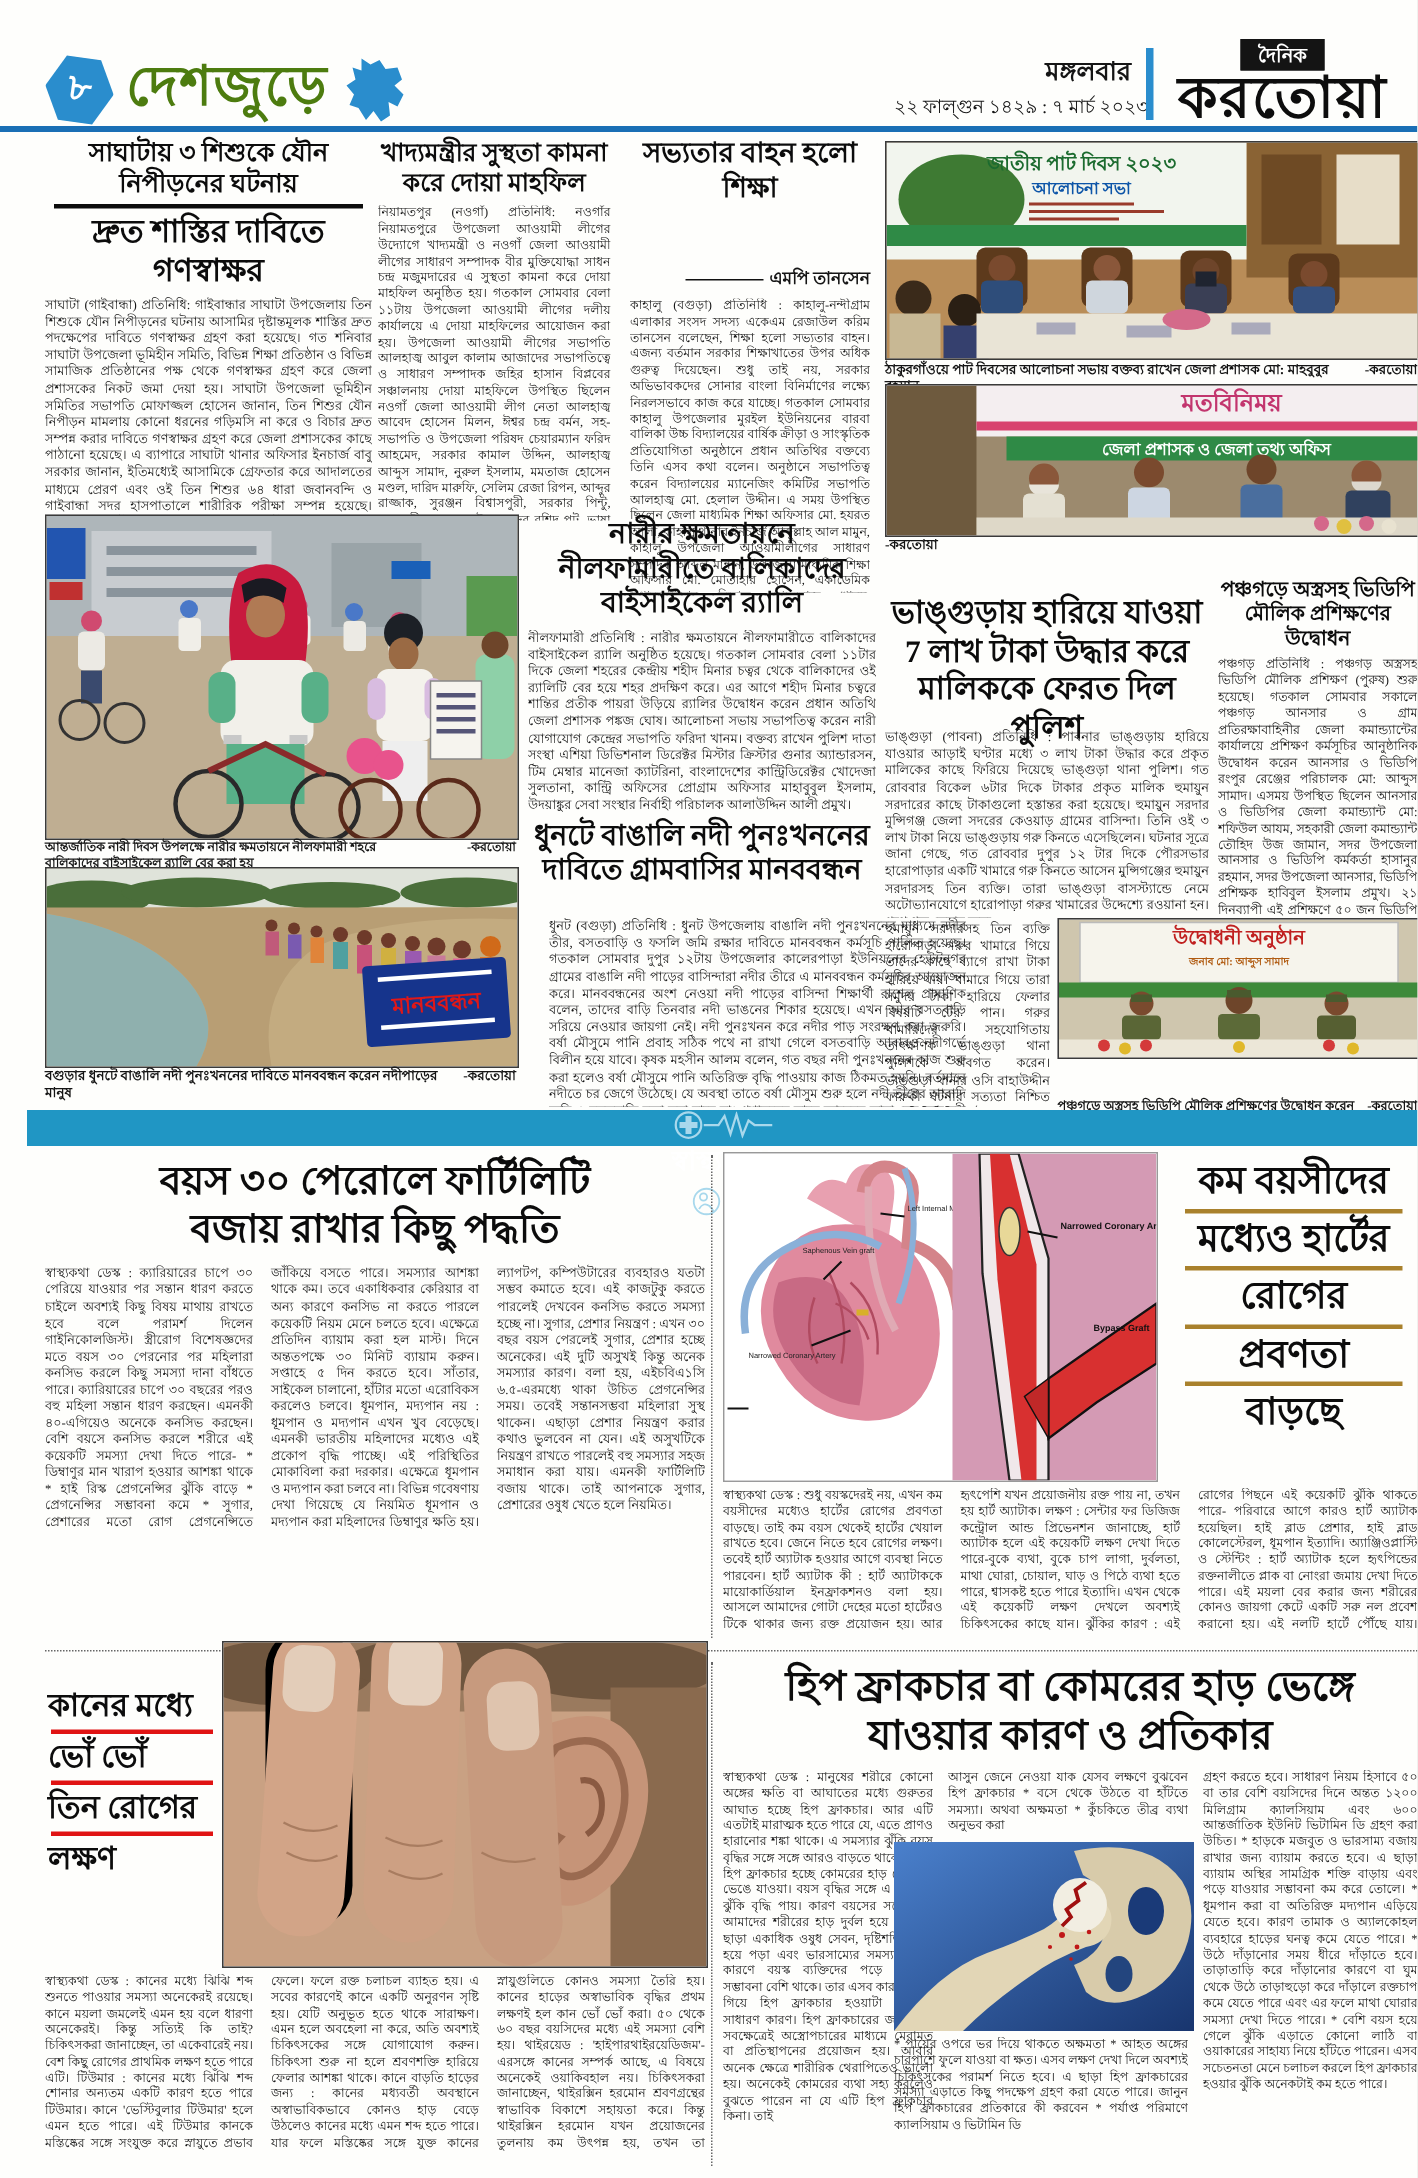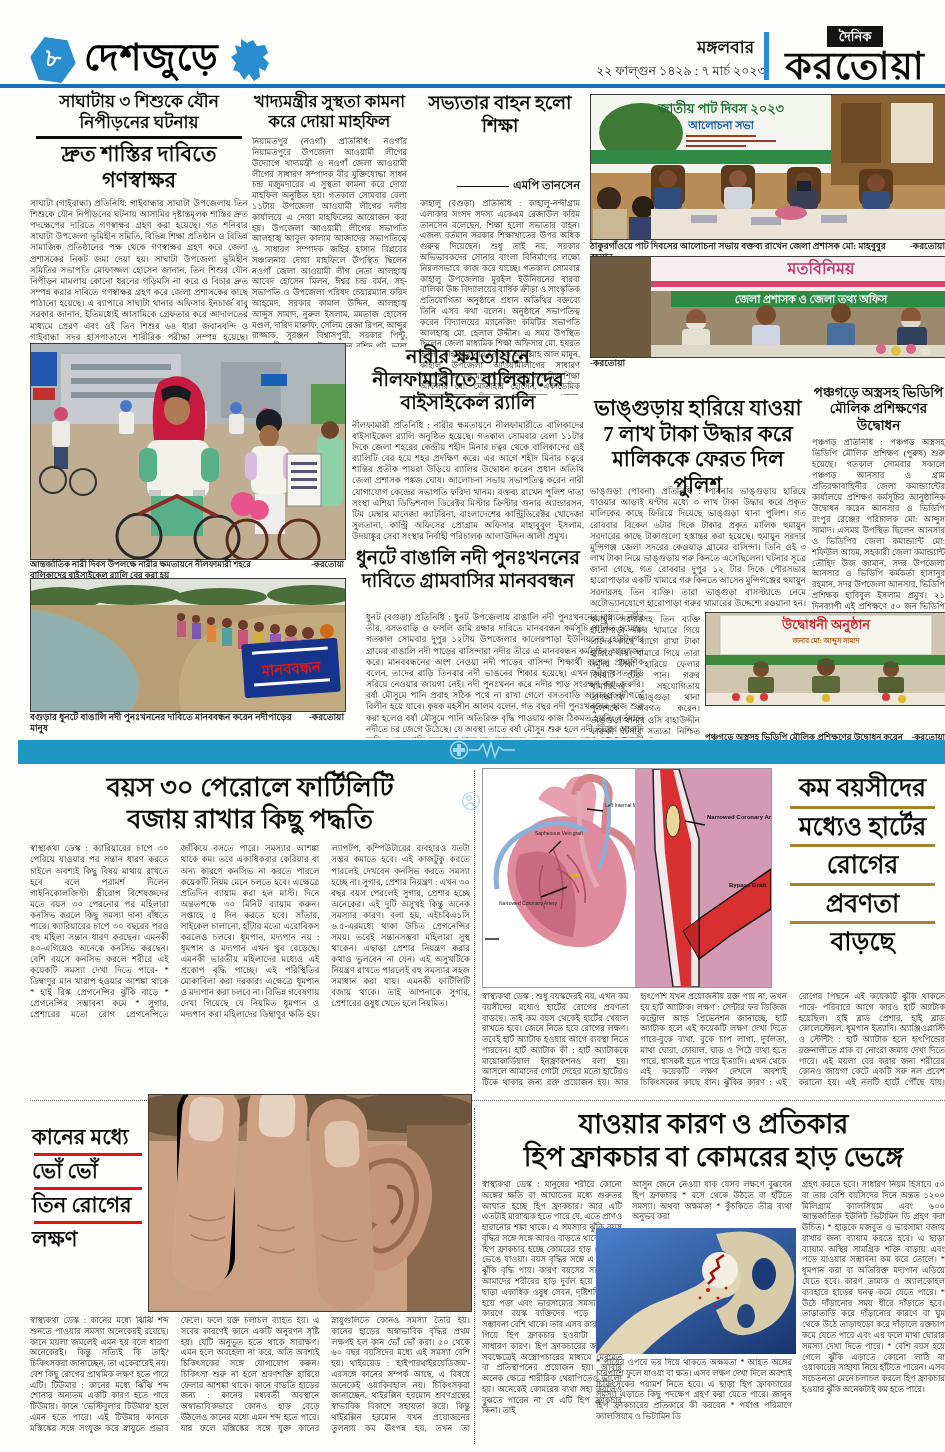--- a/index.html
+++ b/index.html
@@ -3,21 +3,21 @@
 <meta charset="utf-8">
 <style>
   html,body{margin:0;padding:0;background:#e8e8e4;}
   .page{position:relative;width:945px;height:1452px;margin:0 auto;background:#fefefc;
         font-family:"Liberation Serif",serif;color:#151515;overflow:hidden;}
   .abs{position:absolute;}
   
   .hex{width:46px;height:46px;background:#2a8dcd;display:flex;align-items:center;justify-content:center;
        clip-path:polygon(25% 3%,75% 3%,100% 50%,75% 97%,25% 97%,0 50%);transform:rotate(8deg);}
   .hex span{color:#fff;font-size:24px;font-weight:bold;}
-  .brandname{font-size:37px;font-weight:bold;color:#000000;letter-spacing:1px;}
+  .brandname{font-size:37px;font-weight:bold;color:#4d7c0f;letter-spacing:1px;}
   .daytxt{font-size:17px;font-weight:bold;text-align:right;}
   .datetxt{font-size:12.5px;text-align:right;white-space:nowrap;}
   .vbar{width:5px;height:48px;background:#2a8dcd;}
   .dainik{display:inline-block;border:2px solid #141414;background:#141414;color:#fff;
           font-size:13px;font-weight:bold;padding:0 10px;line-height:17px;}
   .kartoa{font-size:38px;font-weight:bold;color:#0d0d0d;line-height:1;letter-spacing:1px;}
   .hrule{position:absolute;left:0;width:945px;height:4px;background:#1a6fb5;}
   
   .hl{font-weight:bold;color:#0c0c0c;text-align:center;line-height:1.22;}
   .body{font-size:8.6px;line-height:1.3;text-align:justify;overflow:hidden;}
@@ -492,22 +492,22 @@
             <path d="M108 130 q20 10 38 2"></path>
             <path d="M110 152 q20 10 36 2"></path>
             <path d="M172 140 q18 10 36 4"></path>
           </g>
       </g>
     </svg>
   </div>
   <div class="abs body cols3" style="left:30px;top:1316px;width:440px;height:126px;font-size:8.3px;">স্বাস্থ্যকথা ডেস্ক : কানের মধ্যে ঝিঁঝিঁ শব্দ শুনতে পাওয়ার সমস্যা অনেকেরই রয়েছে। কানে ময়লা জমলেই এমন হয় বলে ধারণা অনেকেরই। কিন্তু সত্যিই কি তাই? চিকিৎসকরা জানাচ্ছেন, তা একেবারেই নয়। বেশ কিছু রোগের প্রাথমিক লক্ষণ হতে পারে এটি। টিউমার : কানের মধ্যে ঝিঁঝি শব্দ শোনার অন্যতম একটি কারণ হতে পারে টিউমার। কানে 'ভেস্টিবুলার টিউমার' হলে এমন হতে পারে। এই টিউমার কানকে মস্তিষ্কের সঙ্গে সংযুক্ত করে স্নায়ুতে প্রভাব ফেলে। ফলে রক্ত চলাচল ব্যাহত হয়। এ সবের কারণেই কানে একটি অনুরণন সৃষ্টি হয়। যেটি অনুভূত হতে থাকে সারাক্ষণ। এমন হলে অবহেলা না করে, অতি অবশ্যই চিকিৎসকের সঙ্গে যোগাযোগ করুন। চিকিৎসা শুরু না হলে শ্রবণশক্তি হারিয়ে ফেলার আশঙ্কা থাকে। কানে বাড়তি হাড়ের জন্য : কানের মধ্যবর্তী অবস্থানে অস্বাভাবিকভাবে কোনও হাড় বেড়ে উঠলেও কানের মধ্যে এমন শব্দ হতে পারে। যার ফলে মস্তিষ্কের সঙ্গে যুক্ত কানের স্নায়ুগুলিতে কোনও সমস্যা তৈরি হয়। কানের হাড়ের অস্বাভাবিক বৃদ্ধির প্রথম লক্ষণই হল কান ভোঁ ভোঁ করা। ৫০ থেকে ৬০ বছর বয়সিদের মধ্যে এই সমস্যা বেশি হয়। থাইরয়েড : 'হাইপারথাইরয়েডিজম'-এরসঙ্গে কানের সম্পর্ক আছে, এ বিষয়ে অনেকেই ওয়াকিবহাল নয়। চিকিৎসকরা জানাচ্ছেন, থাইরক্সিন হরমোন শ্রবণগ্রন্থের স্বাভাবিক বিকাশে সহায়তা করে। কিন্তু থাইরক্সিন হরমোন যখন প্রয়োজনের তুলনায় কম উৎপন্ন হয়, তখন তা শ্রবণক্ষমতাকেও প্রভাবিত করে। তাই থাইরয়েডের মাত্রা বাড়লে কান থেকে শব্দ শোনা যায়।</div>
 
   <div class="abs" style="left:482px;top:1108px;width:463px;">
+    <div class="hl" style="font-size:27px;">হিপ ফ্রাকচার বা কোমরের হাড় ভেঙ্গে</div>
     <div class="hl" style="font-size:27px;">যাওয়ার কারণ ও প্রতিকার</div>
-    <div class="hl" style="font-size:27px;">হিপ ফ্রাকচার বা কোমরের হাড় ভেঙ্গে</div>
   </div>
   <div class="abs body" style="left:482px;top:1180px;width:140px;height:262px;font-size:8.3px;">স্বাস্থ্যকথা ডেস্ক : মানুষের শরীরে কোনো অঙ্গের ক্ষতি বা আঘাতের মধ্যে গুরুতর আঘাত হচ্ছে হিপ ফ্রাকচার। আর এটি এতটাই মারাত্মক হতে পারে যে, এতে প্রাণও হারানোর শঙ্কা থাকে। এ সমস্যার ঝুঁকি বয়স বৃদ্ধির সঙ্গে সঙ্গে আরও বাড়তে থাকে। মূলত হিপ ফ্রাকচার হচ্ছে কোমরের হাড় ফেটে বা ভেঙে যাওয়া। বয়স বৃদ্ধির সঙ্গে এ সমস্যার ঝুঁকি বৃদ্ধি পায়। কারণ বয়সের সঙ্গে সঙ্গে আমাদের শরীরের হাড় দুর্বল হয়ে যায়। এ ছাড়া একাধিক ওষুধ সেবন, দৃষ্টিশক্তি দুর্বল হয়ে পড়া এবং ভারসাম্যের সমস্যাগুলোর কারণে বয়স্ক ব্যক্তিদের পড়ে যাওয়ায় সম্ভাবনা বেশি থাকে। তার এসব কারণে পড়ে গিয়ে হিপ ফ্রাকচার হওয়াটা অন্যতম সাধারণ কারণ। হিপ ফ্রাকচারের জন্য প্রায় সবক্ষেত্রেই অস্ত্রোপচারের মাধ্যমে মেরামত বা প্রতিস্থাপনের প্রয়োজন হয়। আবার অনেক ক্ষেত্রে শারীরিক থেরাপিতেও ভালো হয়। অনেকেই কোমরের ব্যথা সহ্য করলেও বুঝতে পারেন না যে এটি হিপ ফ্রাকচার কিনা। তাই</div>
   <div class="abs body" style="left:632px;top:1180px;width:160px;height:46px;font-size:8.3px;">আসুন জেনে নেওয়া যাক যেসব লক্ষণে বুঝবেন হিপ ফ্রাকচার * বসে থেকে উঠতে বা হাঁটতে সমস্যা। অথবা অক্ষমতা * কুঁচকিতে তীব্র ব্যথা অনুভব করা</div>
   <div class="abs photo" style="left:596px;top:1228px;width:200px;height:126px;border:none;">
     <svg width="200" height="126" viewBox="0 0 200 126">
       <defs>
         <linearGradient id="hipbg" x1="0" y1="0" x2="1" y2="1">
           <stop offset="0" stop-color="#4a80cc"></stop>
             <stop offset="1" stop-color="#18356e"></stop>
         </linearGradient>

